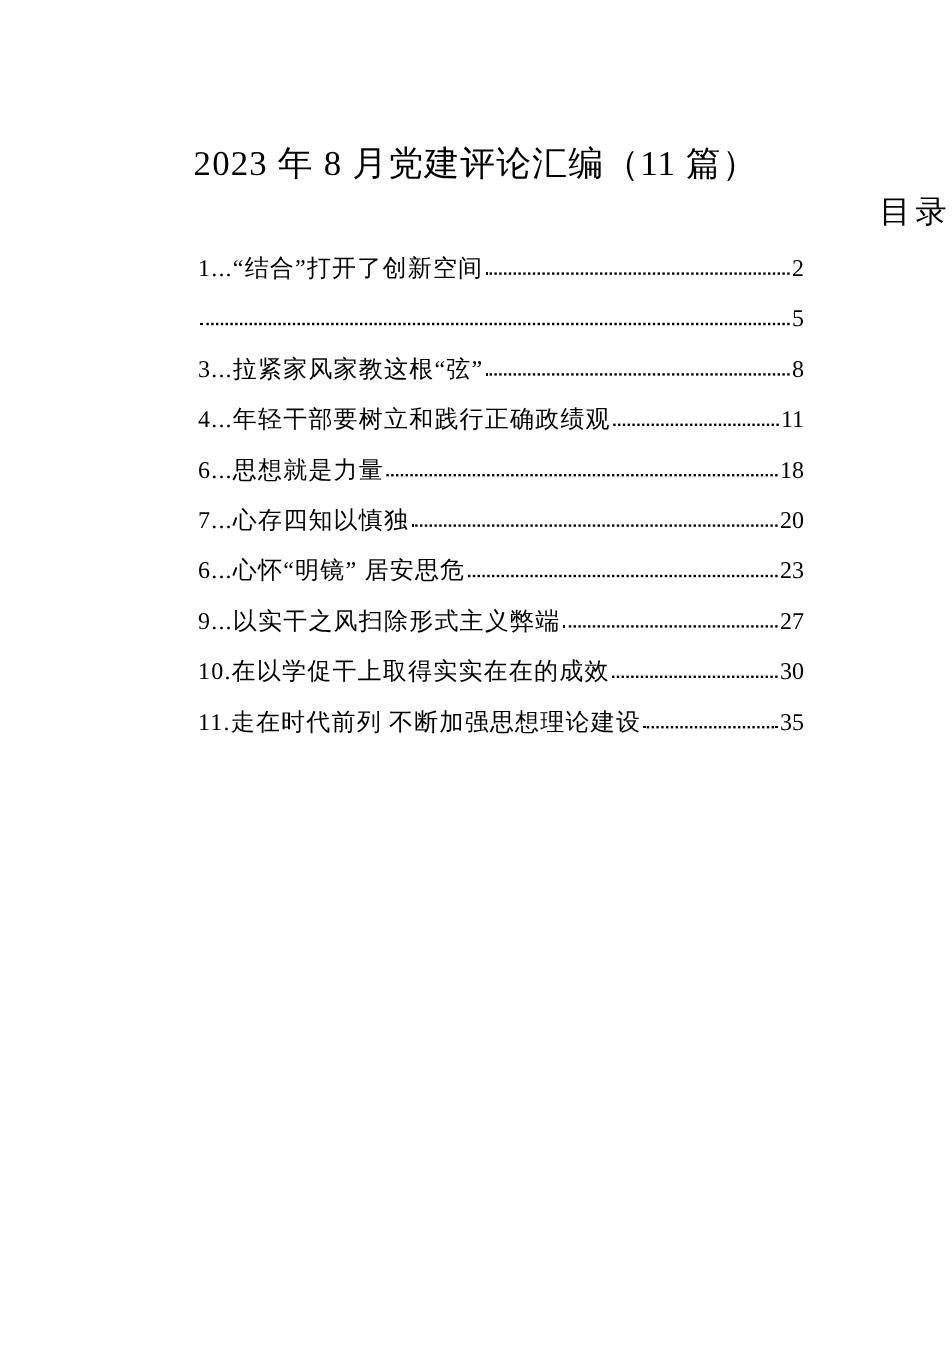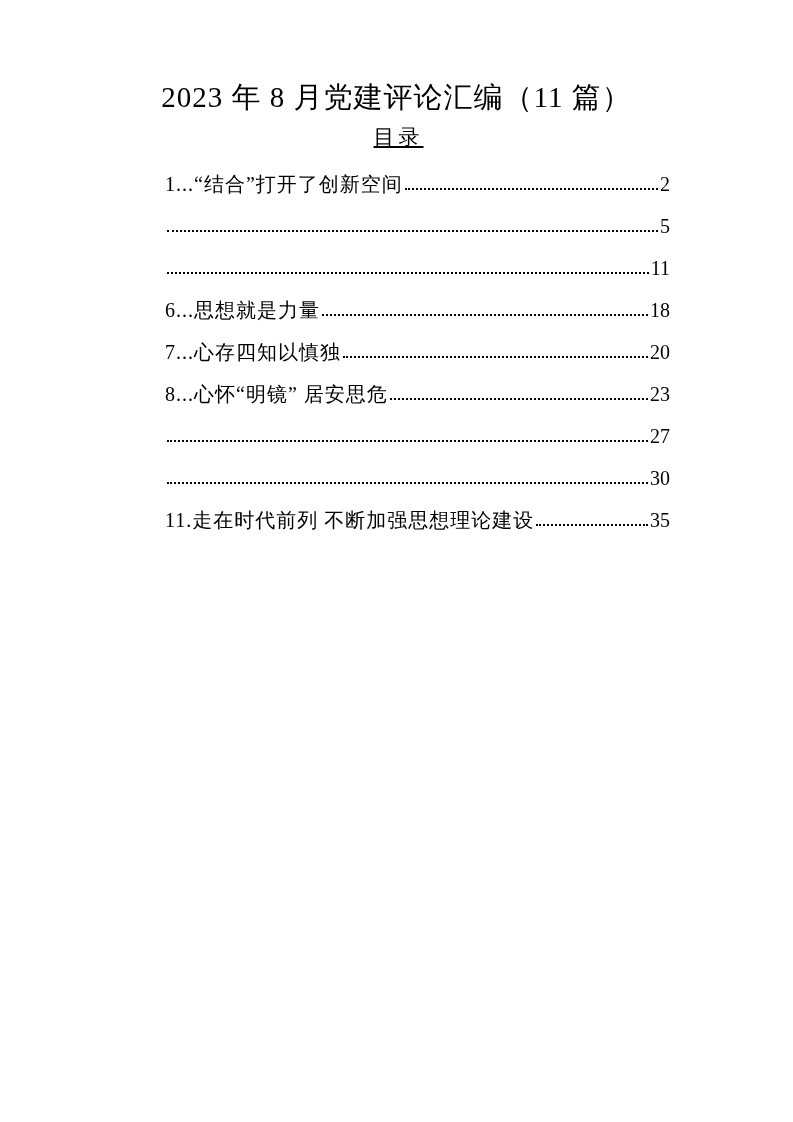--- a/index.html
+++ b/index.html
@@ -8,38 +8,37 @@
     height: 1122px;
     background: #ffffff;
     font-family: "Liberation Serif", "DejaVu Serif", serif;
     color: #000000;
     overflow: hidden;
   }
   .page {
     position: relative;
     width: 793px;
     height: 1122px;
-    padding-top: 76px;
+    padding-top: 116px;
   }
   .doc-title {
     text-align: center;
     font-size: 29px;
     font-weight: 400;
     line-height: 42px;
     letter-spacing: 1px;
     white-space: nowrap;
   }
   .toc-heading {
-    text-align: center;
-    font-size: 21px;
+    text-align: right;
+    font-size: 26px;
     font-weight: 400;
     line-height: 38px;
     letter-spacing: 4px;
     text-indent: 4px; 
-    text-decoration: underline;
   }
   .toc-list {
     list-style: none;
     margin-top: 7px;
     margin-left: 165px;
     width: 505px;
   }
   .toc-row {
     display: flex;
     align-items: baseline;
@@ -79,51 +78,59 @@
       <span class="toc-label">1...“结合”打开了创新空间</span>
       <span class="toc-leader"></span>
       <span class="toc-page">2</span>
     </li>
 
     <li class="toc-row">
       <span class="toc-leader"></span>
       <span class="toc-page">5</span>
     </li>
 
+    <li class="toc-row">
+      <span class="toc-label">3...拉紧家风家教这根“弦”</span>
+      <span class="toc-leader"></span>
+      <span class="toc-page">8</span>
+    </li>
 
     <li class="toc-row">
+      <span class="toc-label">4...年轻干部要树立和践行正确政绩观</span>
       <span class="toc-leader"></span>
       <span class="toc-page">11</span>
     </li>
 
 
     <li class="toc-row">
       <span class="toc-label">6...思想就是力量</span>
       <span class="toc-leader"></span>
       <span class="toc-page">18</span>
     </li>
 
     <li class="toc-row">
       <span class="toc-label">7...心存四知以慎独</span>
       <span class="toc-leader"></span>
       <span class="toc-page">20</span>
     </li>
 
     <li class="toc-row">
-      <span class="toc-label">8...心怀“明镜” 居安思危</span>
+      <span class="toc-label">6...心怀“明镜” 居安思危</span>
       <span class="toc-leader"></span>
       <span class="toc-page">23</span>
     </li>
 
     <li class="toc-row">
+      <span class="toc-label">9...以实干之风扫除形式主义弊端</span>
       <span class="toc-leader"></span>
       <span class="toc-page">27</span>
     </li>
 
     <li class="toc-row">
+      <span class="toc-label">10.在以学促干上取得实实在在的成效</span>
       <span class="toc-leader"></span>
       <span class="toc-page">30</span>
     </li>
 
     <li class="toc-row">
       <span class="toc-label">11.走在时代前列 不断加强思想理论建设</span>
       <span class="toc-leader"></span>
       <span class="toc-page">35</span>
     </li>
 

